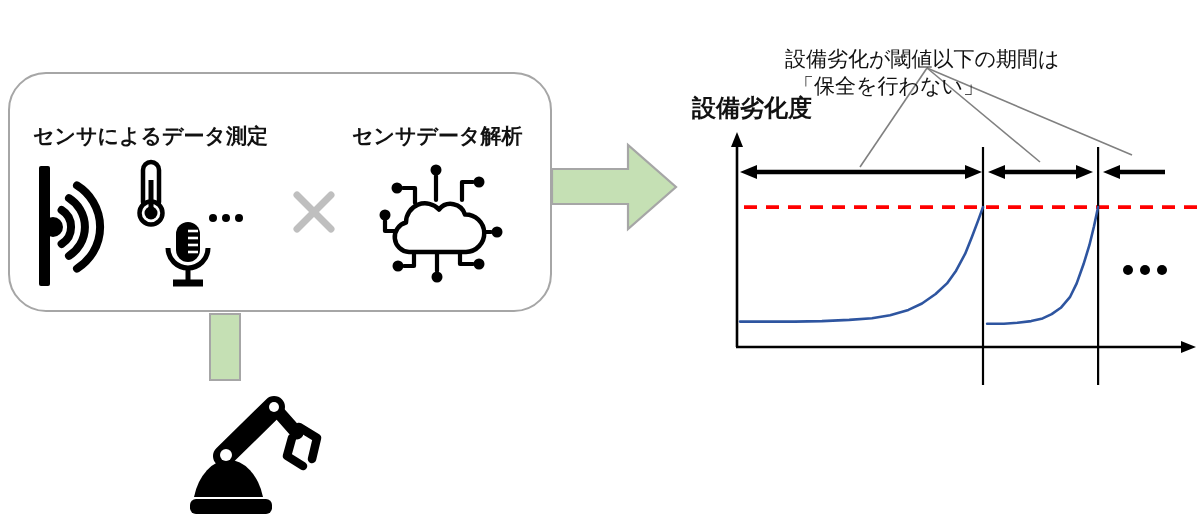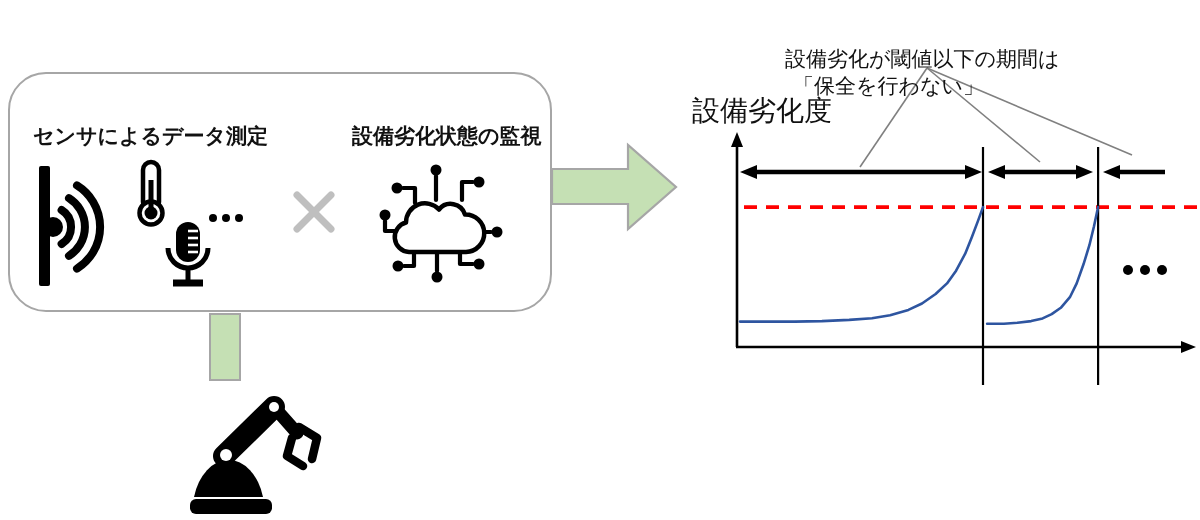--- a/index.html
+++ b/index.html
@@ -15,21 +15,21 @@
     z-index:1;
   }
   .layer-svg{left:0;top:0;z-index:2;pointer-events:none;}
   .txt{z-index:3;white-space:nowrap;}
   .title-box{
     left:139px;top:54px;width:280px;height:40px;line-height:40px;
     background:#fff;border:2px solid #8c8c8c;text-align:center;
     font-size:27px;letter-spacing:1px;z-index:3;
   }
   .heading{font-size:21px;font-weight:bold;z-index:3;font-family:Liberation Mono, monospace;}
-  .ylabel{font-size:28px;font-weight:normal;z-index:3;}
+  .ylabel{font-size:24px;font-weight:bold;z-index:3;}
   .anno{font-size:21px;line-height:27px;z-index:3;}
   .anno .l2{padding-left:8px;}
 </style>
 </head>
 <body>
 
 <div class="canvas">
 
   <div class="abs panel"></div>
 
@@ -157,21 +157,21 @@
     <g fill="#000">
       <circle cx="1128" cy="270" r="5"></circle>
         <circle cx="1145" cy="270" r="5"></circle>
         <circle cx="1162" cy="270" r="5"></circle>
     </g>
   </svg>
 
 
   <div class="abs heading txt" style="left:33px;top:122px;">センサによるデータ測定</div>
 
-  <div class="abs heading txt" style="left:352px;top:122px;">設備劣化状態の監視</div>
+  <div class="abs heading txt" style="left:352px;top:122px;">センサデータ解析</div>
 
   <div class="abs ylabel txt" style="left:692px;top:92px;">設備劣化度</div>
 
   <div class="abs anno txt" style="left:785px;top:5px;margin-top:40px;">
     <div>設備劣化が閾値以下の期間は</div>
     <div class="l2">「保全を行わない」</div>
   </div>
 
 
 </div>

